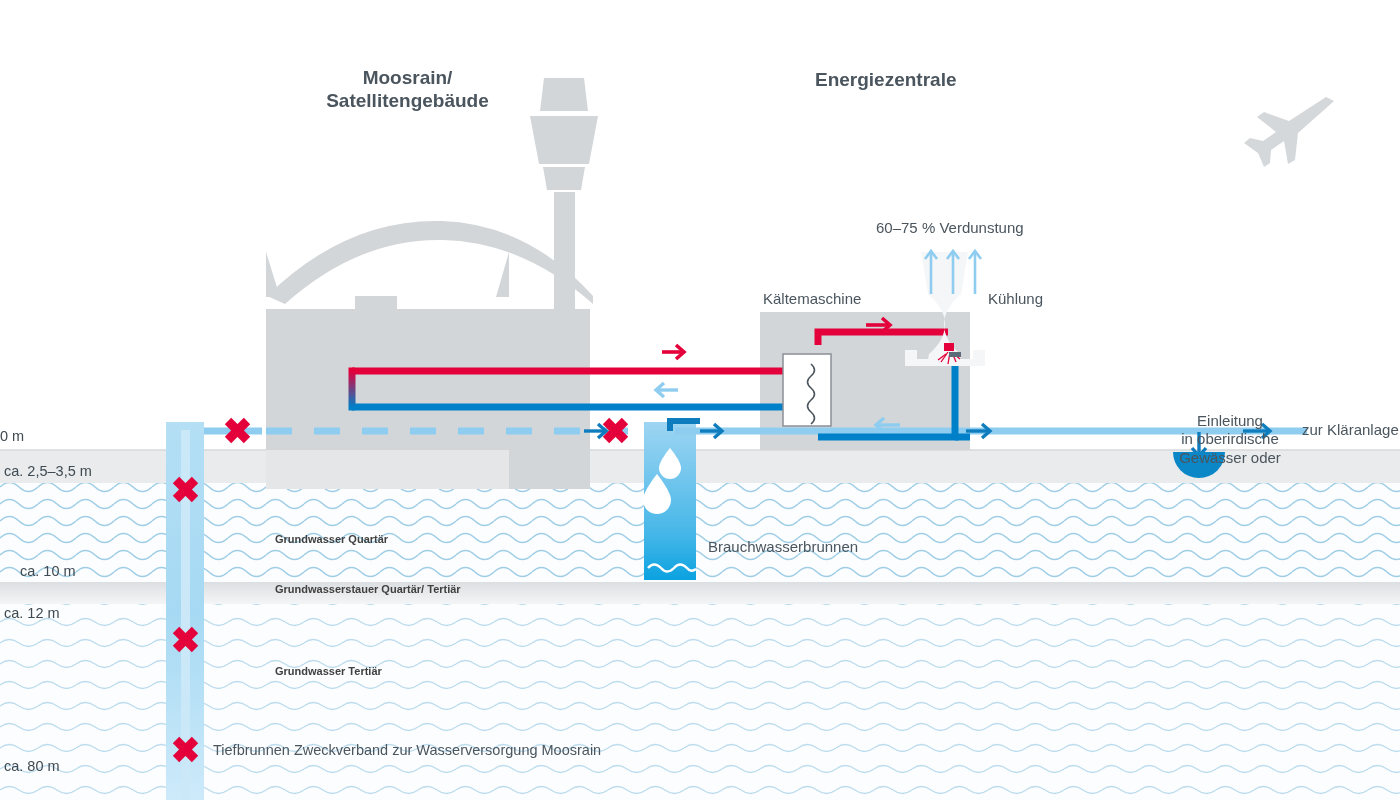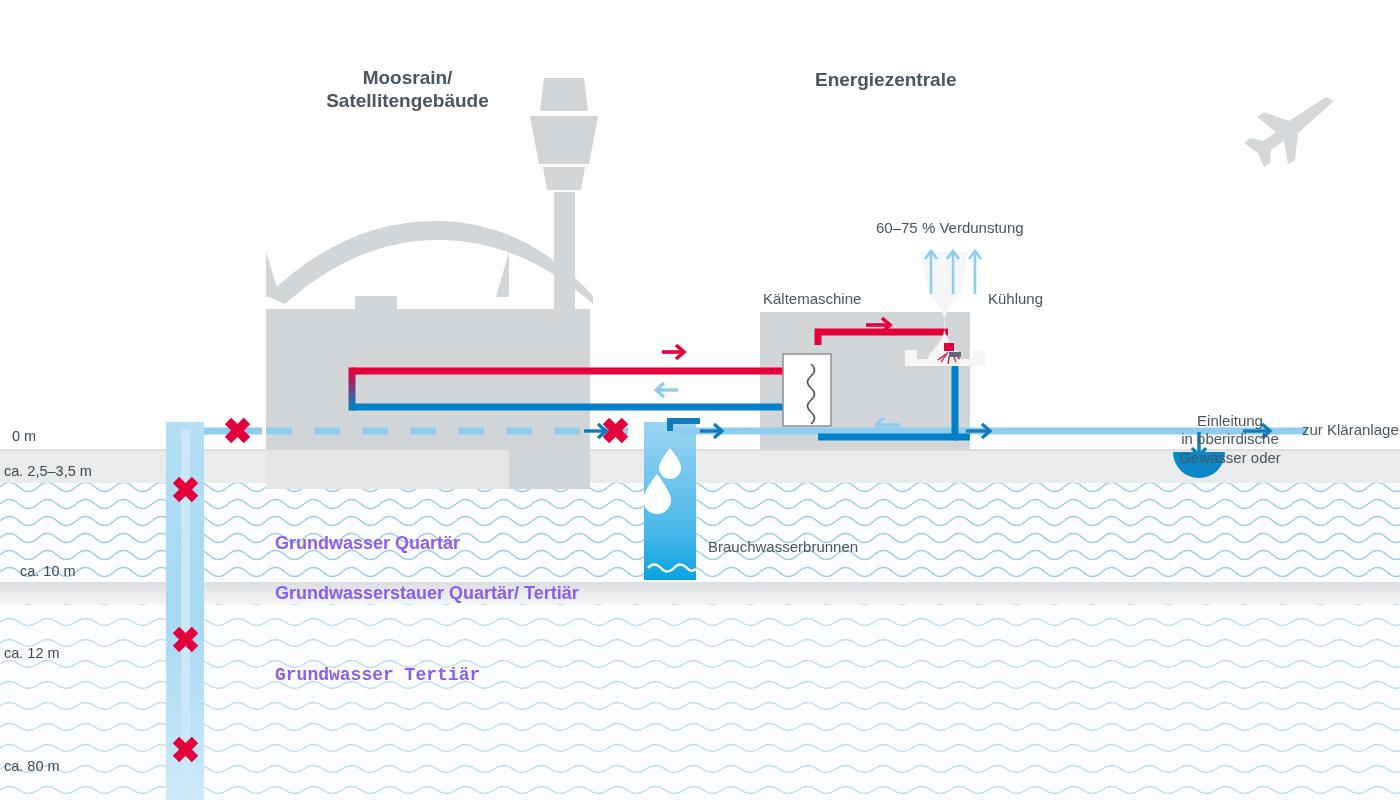--- a/index.html
+++ b/index.html
@@ -29,23 +29,23 @@
     color: #4a555e;
     white-space: pre;
     line-height: 1.22;
   }
   .t-title {
     font-size: 19px;
     font-weight: bold;
     color: #4a555e;
   }
   .t-strata {
-    font-size: 18px;
+    font-size: 11px;
     font-weight: bold;
-    color: #8b5cf6;
+    color: #404040;
   }
   .t-depth {
     font-size: 14.5px;
     color: #3f4a52;
   }
   .t-plain {
     font-size: 15px;
     color: #4a555e;
   }
   .t-plain-sm {
@@ -292,34 +292,35 @@
   <div class="lbl t-title" style="left:815px; top:68px;">Energiezentrale</div>
 
   <div class="lbl t-plain" style="left:740px; top:290px;margin-left:23px;">Kältemaschine</div>
 
   <div class="lbl t-plain" style="left:988px; top:290px;">Kühlung</div>
 
   <div class="lbl t-plain" style="left:876px; top:219px;text-align:right;">60–75 % Verdunstung</div>
 
   <div class="lbl t-plain" style="left:708px; top:538px;">Brauchwasserbrunnen</div>
 
+  <div class="lbl t-plain-sm" style="left:213px; top:742px;">Tiefbrunnen Zweckverband zur Wasserversorgung Moosrain</div>
 
   <div class="lbl t-plain ctr" style="left:1130px; top:364px; width:200px;margin-top:48px;">Einleitung
 in oberirdische
 Gewässer oder</div>
 
   <div class="lbl t-plain" style="left:1278px; top:421px;margin-left:24px;">zur Kläranlage</div>
 
   <div id="strata-host">
       <div class="lbl t-strata" style="left: 275px; top: 533px;">Grundwasser Quartär</div>
       <div class="lbl t-strata" style="left: 275px; top: 583px;">Grundwasserstauer Quartär/ Tertiär</div>
-      <div class="lbl t-strata" style="left: 275px; top: 665px; font-family: Liberation Mono, monospace;">Grundwasser Tertiär</div>
+      <div class="lbl t-strata" style="left: 275px; top: 665px;">Grundwasser Tertiär</div>
     </div>
 
   <div id="depths-host">
-      <div class="lbl t-depth" style="left: 12px; top: 428px;">0 m</div>
+      <div class="lbl t-depth" style="left: 0; top: 428px;">0 m</div>
       <div class="lbl t-depth" style="left: 4px; top: 463px;">ca. 2,5–3,5 m</div>
       <div class="lbl t-depth" style="left: 20px; top: 563px; text-align: center;">ca. 10 m</div>
-      <div class="lbl t-depth" style="left: 4px; top: 605px; margin-top: 40px;">ca. 12 m</div>
+      <div class="lbl t-depth" style="left: 4px; top: 605px;">ca. 12 m</div>
       <div class="lbl t-depth" style="left: 4px; top: 758px;">ca. 80 m</div>
     </div>
 
 </div>
 
 </body></html>

